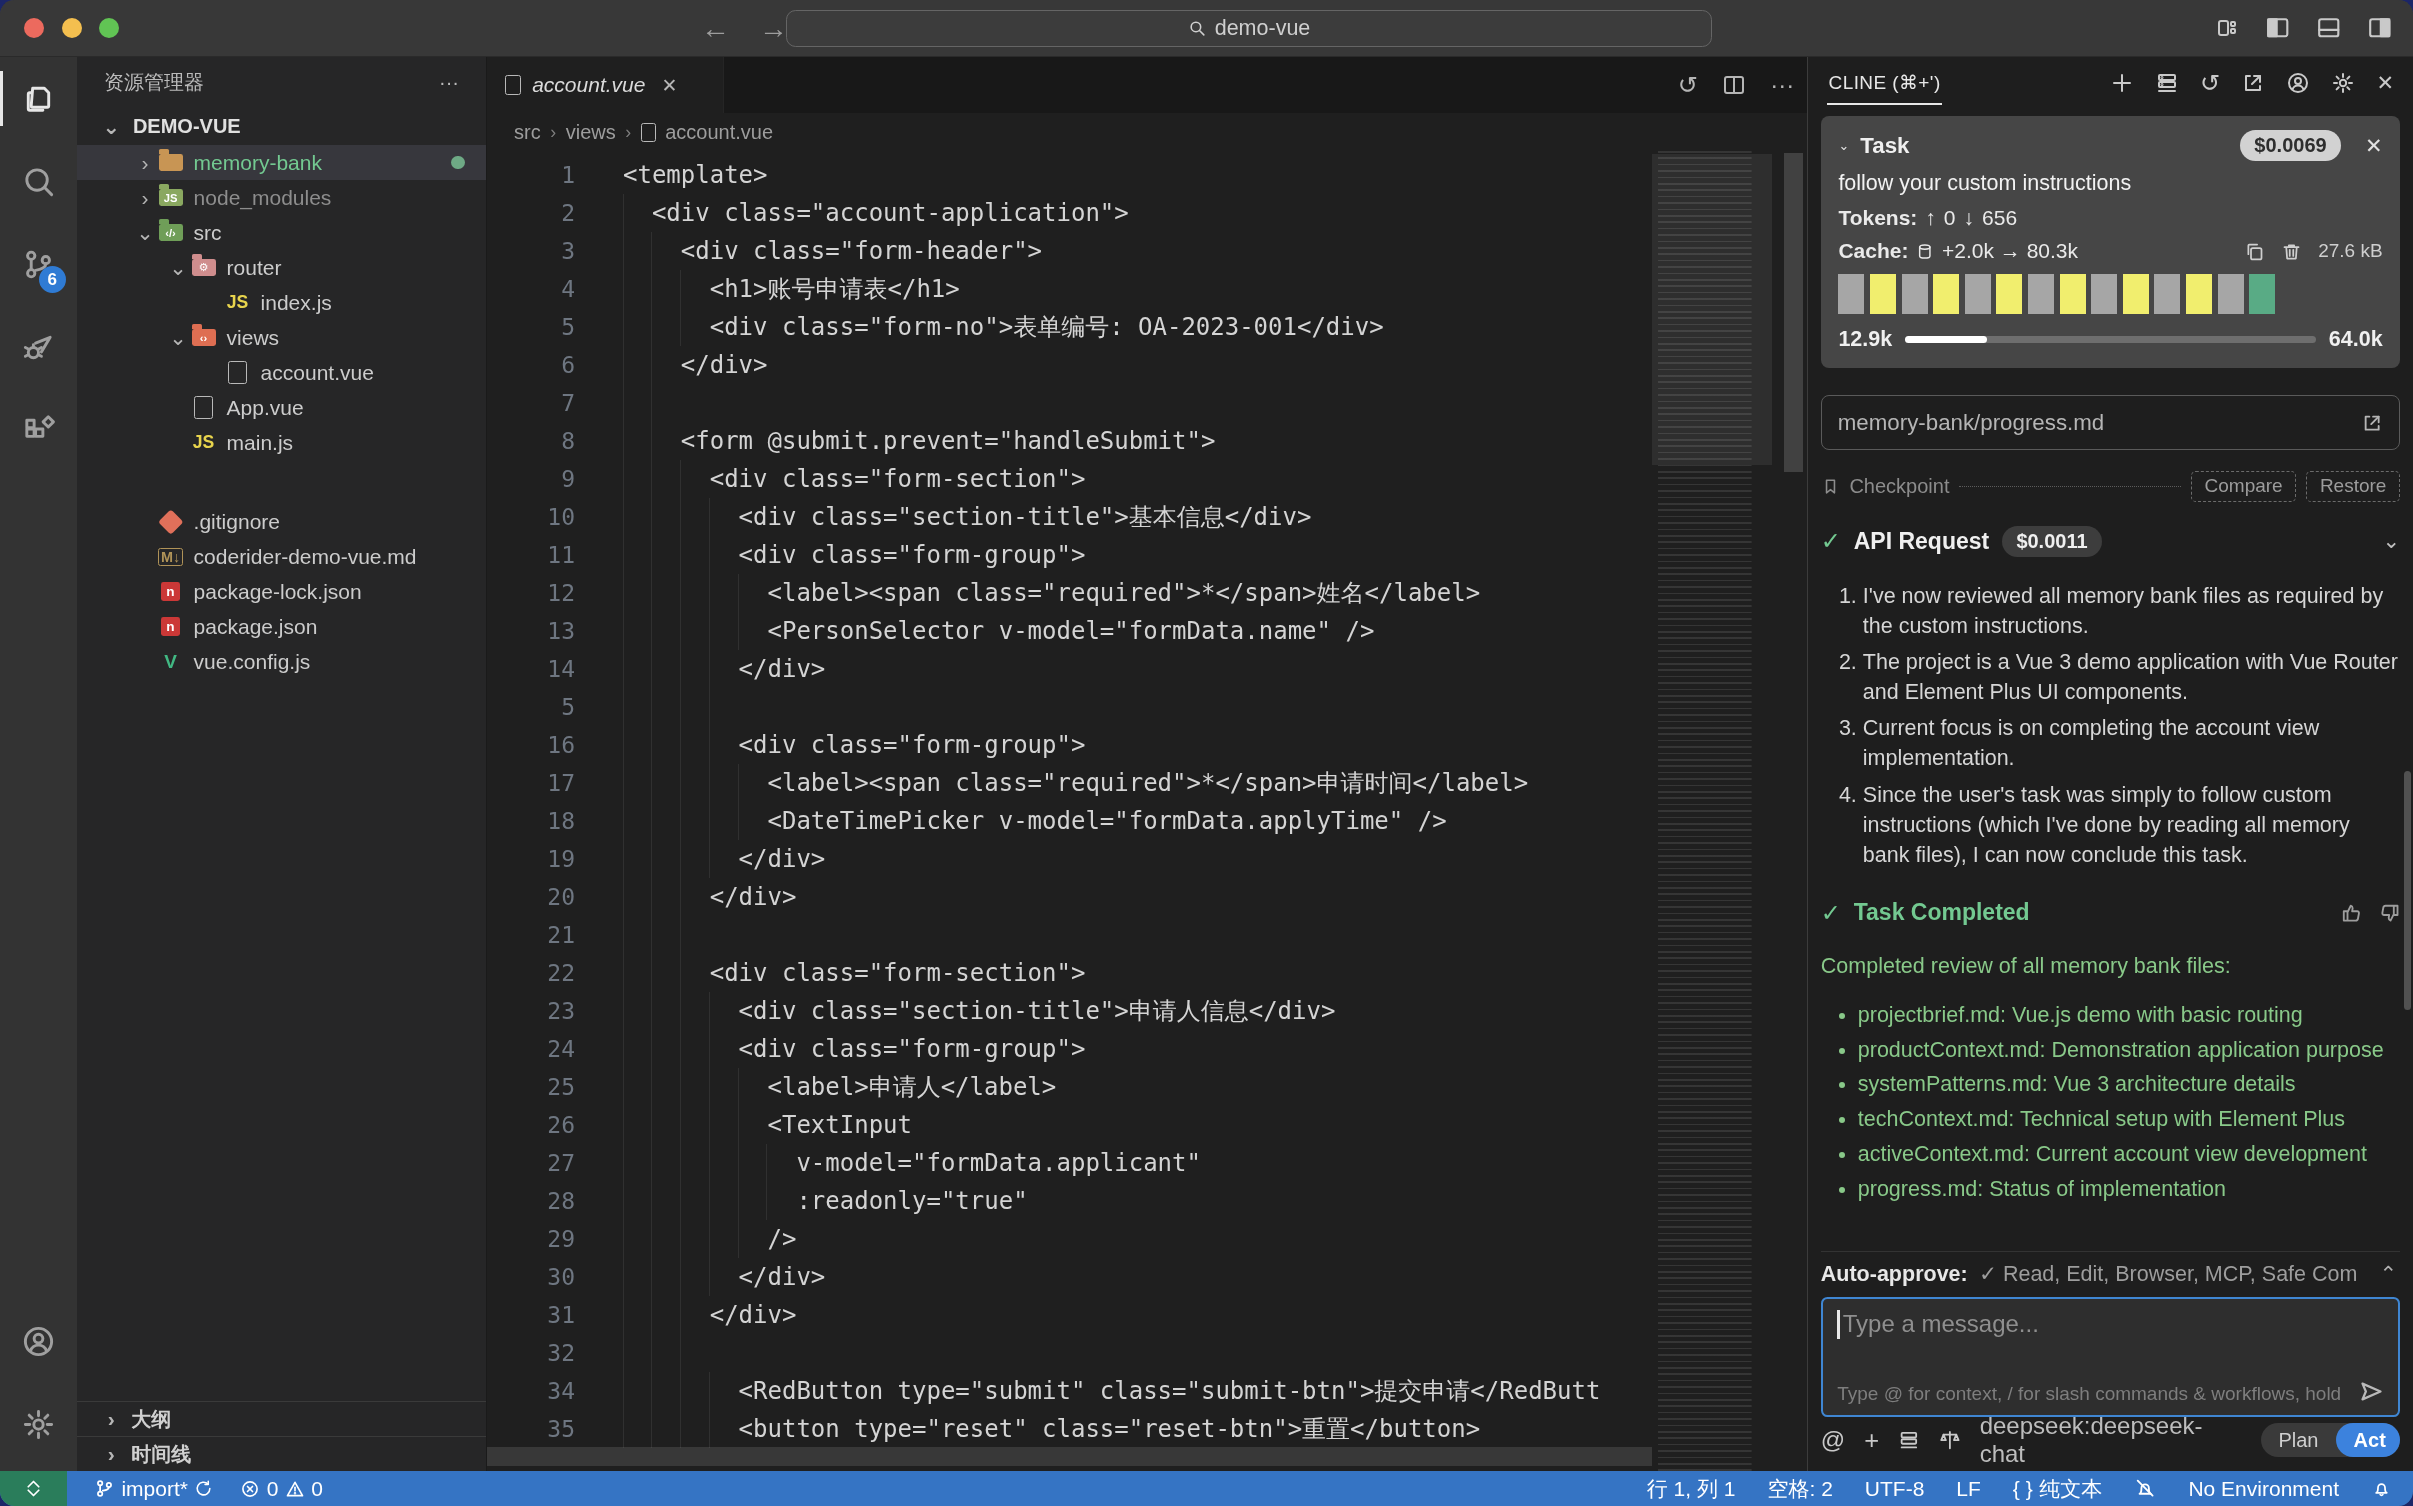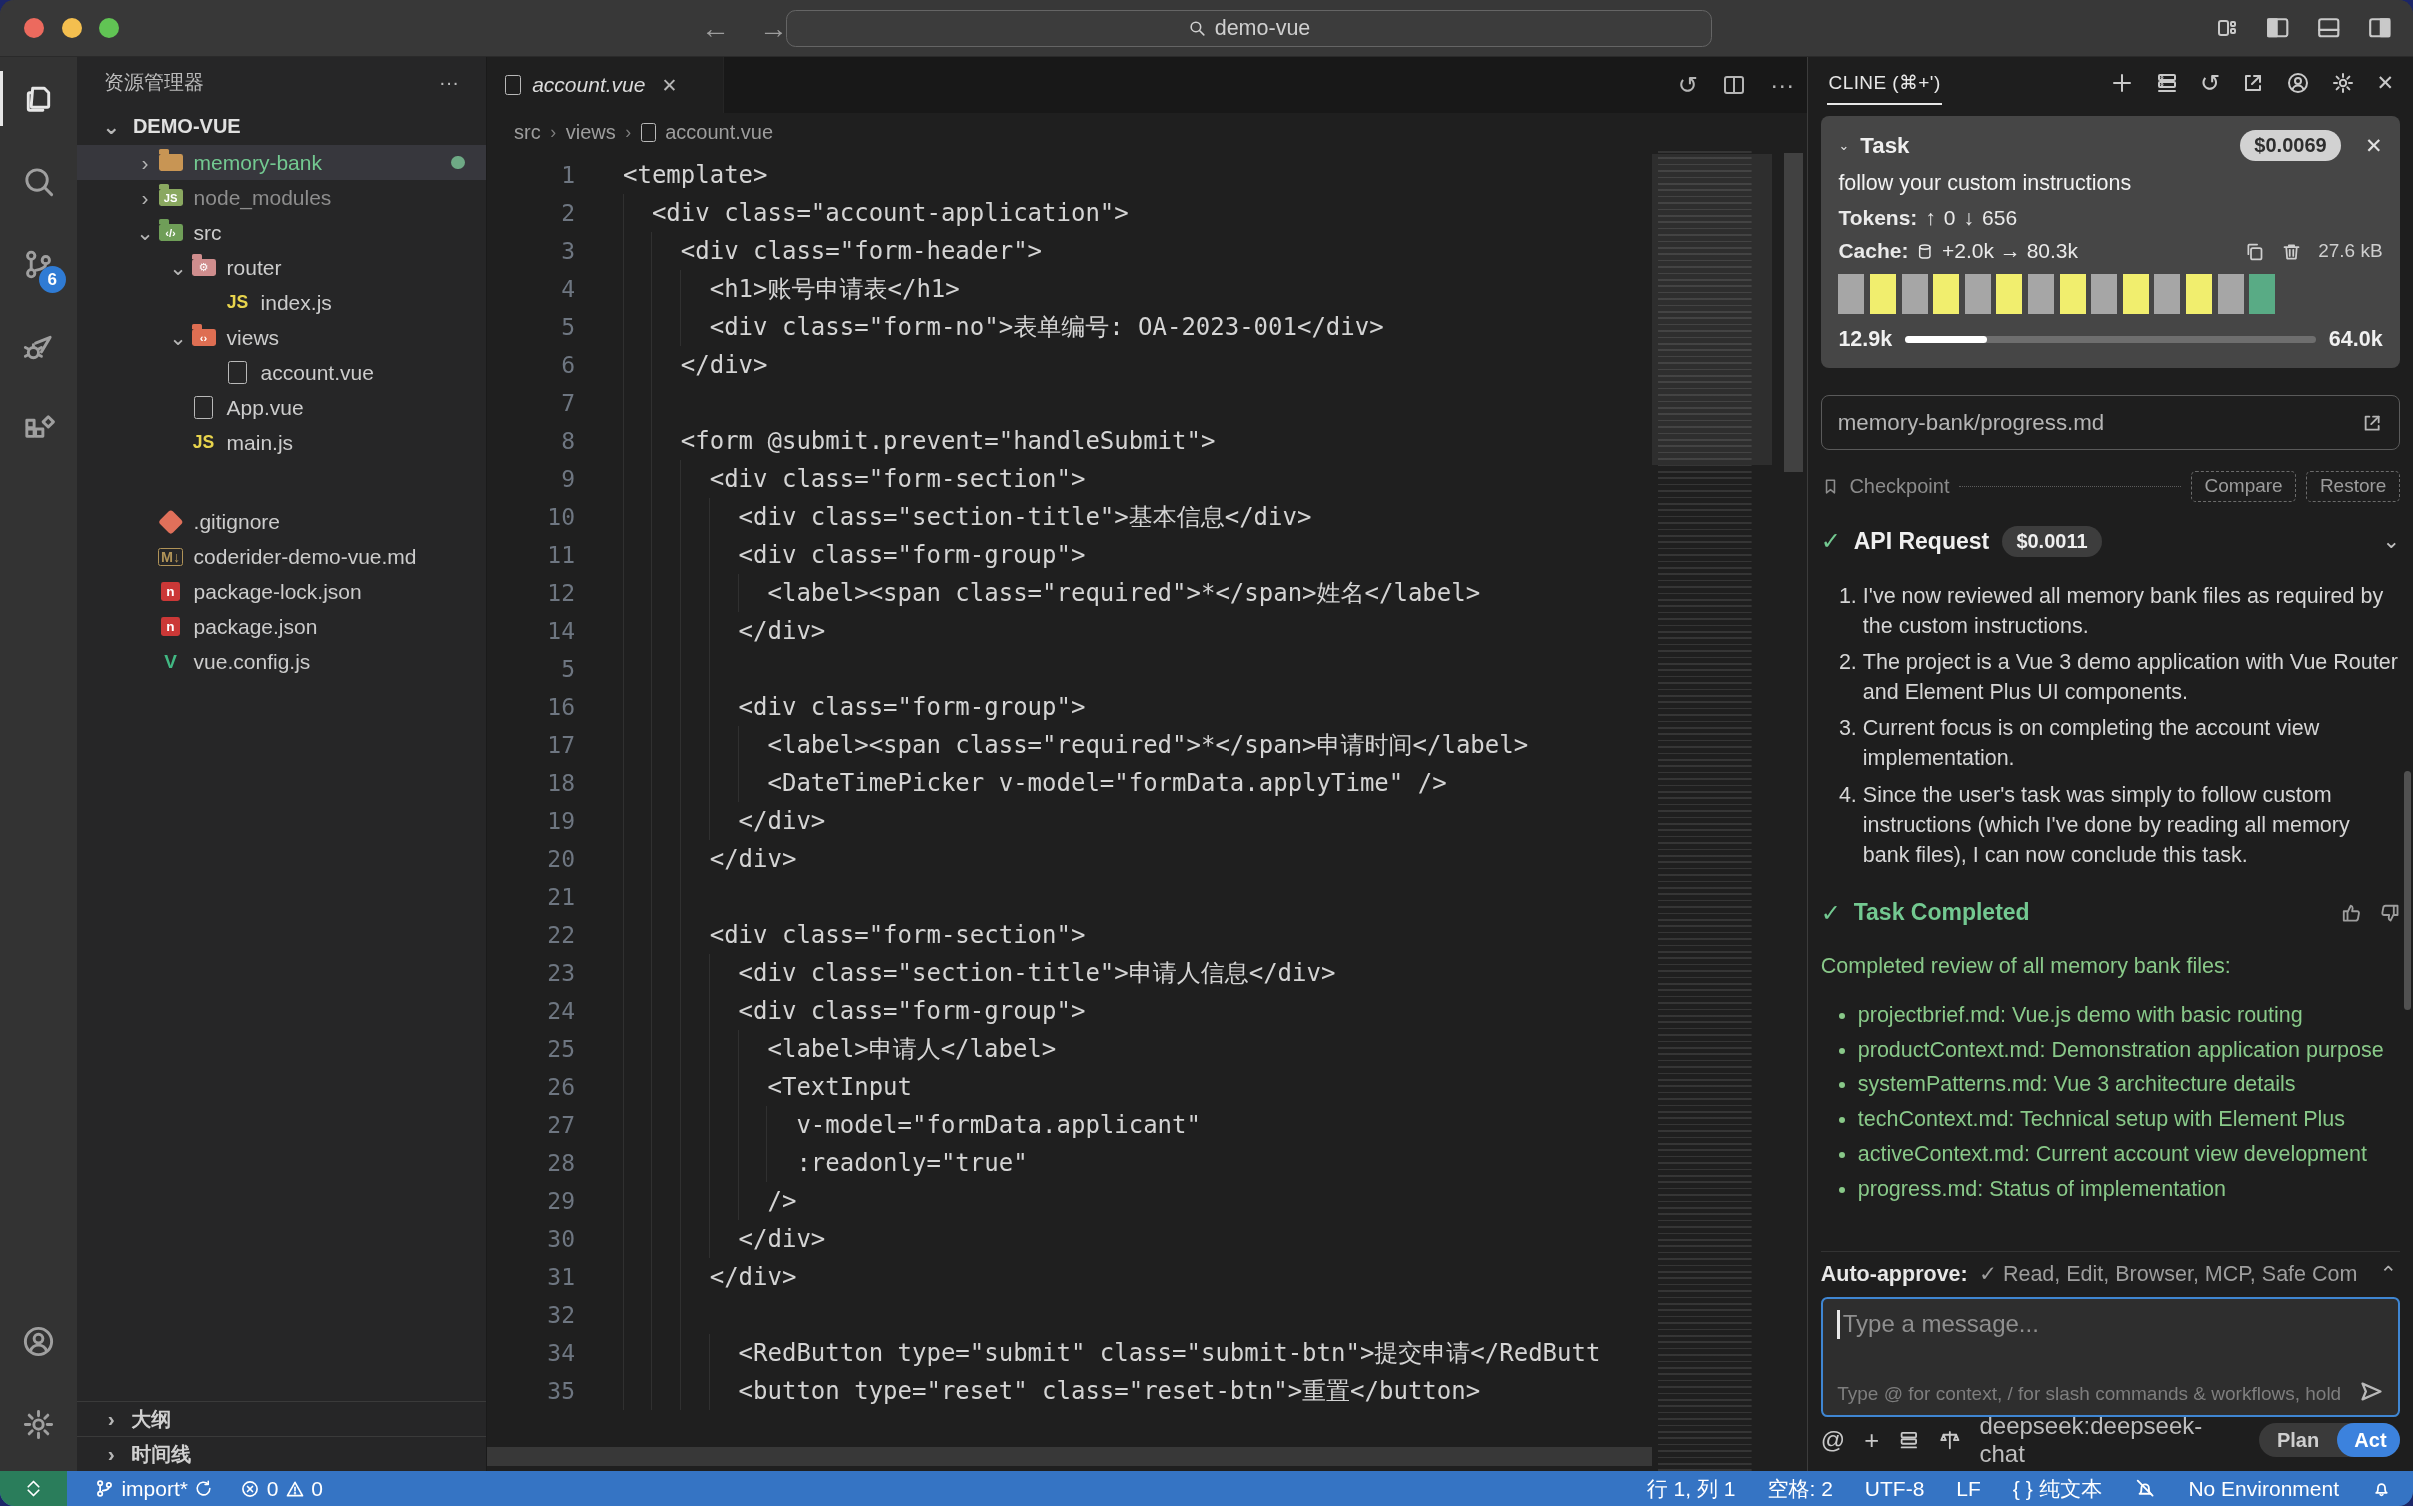--- a/index.html
+++ b/index.html
@@ -117,21 +117,21 @@
   .approverow .chev{margin-left:auto;color:#b0b0b0;}
   .startbtn{height:45px;border-radius:4.8px;background:#2f6dad;color:#fff;display:flex;align-items:center;justify-content:center;font-size:22.3px;margin:4.8px 0 11.2px;}
   .msgbox{border:2.4px solid #3f86d2;border-radius:6.4px;background:#2e2e2e;height:94px;position:relative;padding:11.2px 14.4px;}
   .msg-ph{color:#8f8f8f;font-size:24px;display:flex;align-items:center;}
   .caret{display:inline-block;width:2.4px;height:29px;background:#e8e8e8;margin-right:3.2px;}
   .msg-hint{position:absolute;left:14.4px;right:56px;bottom:9.6px;color:#7e7e7e;font-size:19px;white-space:nowrap;overflow:hidden;}
   .sendic{position:absolute;right:12.8px;bottom:9.6px;color:#b9b9b9;}
   .ctrlrow{display:flex;align-items:center;gap:19px;height:46px;color:#c9c9c9;}
   .model{font-size:24px;color:#bdbdbd;}
   .togg{margin-left:auto;display:flex;border-radius:17.6px;overflow:hidden;background:#3a3a3a;font-size:20px;}
-  .togg .seg{padding:5.6px 17.6px;color:#cfcfcf;font-weight:bold;}
+  .togg .seg{padding:5.6px 17.6px;color:#cfcfcf;}
   .togg .seg.on{background:#3c82dd;color:#fff;font-weight:700;border-radius:17.6px;}
   
   .statusbar{position:absolute;left:0;right:0;bottom:0;height:35px;background:#3574c4;display:flex;align-items:center;color:#ffffff;font-size:21px;}
   .sb-remote{width:67px;height:100%;background:#2a7d5b;display:flex;align-items:center;justify-content:center;font-weight:700;}
   .sb-item{display:flex;align-items:center;gap:6.4px;margin-left:27px;}
   .sb-rt{margin-left:auto;display:flex;align-items:center;gap:32px;margin-right:21px;}
   .sb-rt .sb-item{margin-left:0;}
   svg{stroke:currentColor;fill:none;stroke-width:2;stroke-linecap:round;stroke-linejoin:round;}
 </style>
 </head>
@@ -462,20 +462,29 @@
               <span class="ct">        &lt;div class="form-group"&gt;</span>
             </div>
             <div class="code-line">
               <span class="ln">12</span>
               <span class="guide" style="left: 136px;"></span>
               <span class="guide" style="left: 164px;"></span>
               <span class="guide" style="left: 193px;"></span>
               <span class="guide" style="left: 222px;"></span>
               <span class="guide" style="left: 251px;"></span>
               <span class="ct">          &lt;label&gt;&lt;span class="required"&gt;*&lt;/span&gt;姓名&lt;/label&gt;</span>
+            </div>
+            <div class="code-line">
+              <span class="ln">13</span>
+              <span class="guide" style="left: 136px;"></span>
+              <span class="guide" style="left: 164px;"></span>
+              <span class="guide" style="left: 193px;"></span>
+              <span class="guide" style="left: 222px;"></span>
+              <span class="guide" style="left: 251px;"></span>
+              <span class="ct">          &lt;PersonSelector v-model="formData.name" /&gt;</span>
             </div>
             <div class="code-line">
               <span class="ln">14</span>
               <span class="guide" style="left: 136px;"></span>
               <span class="guide" style="left: 164px;"></span>
               <span class="guide" style="left: 193px;"></span>
               <span class="guide" style="left: 222px;"></span>
               <span class="ct">        &lt;/div&gt;</span>
             </div>
             <div class="code-line">

